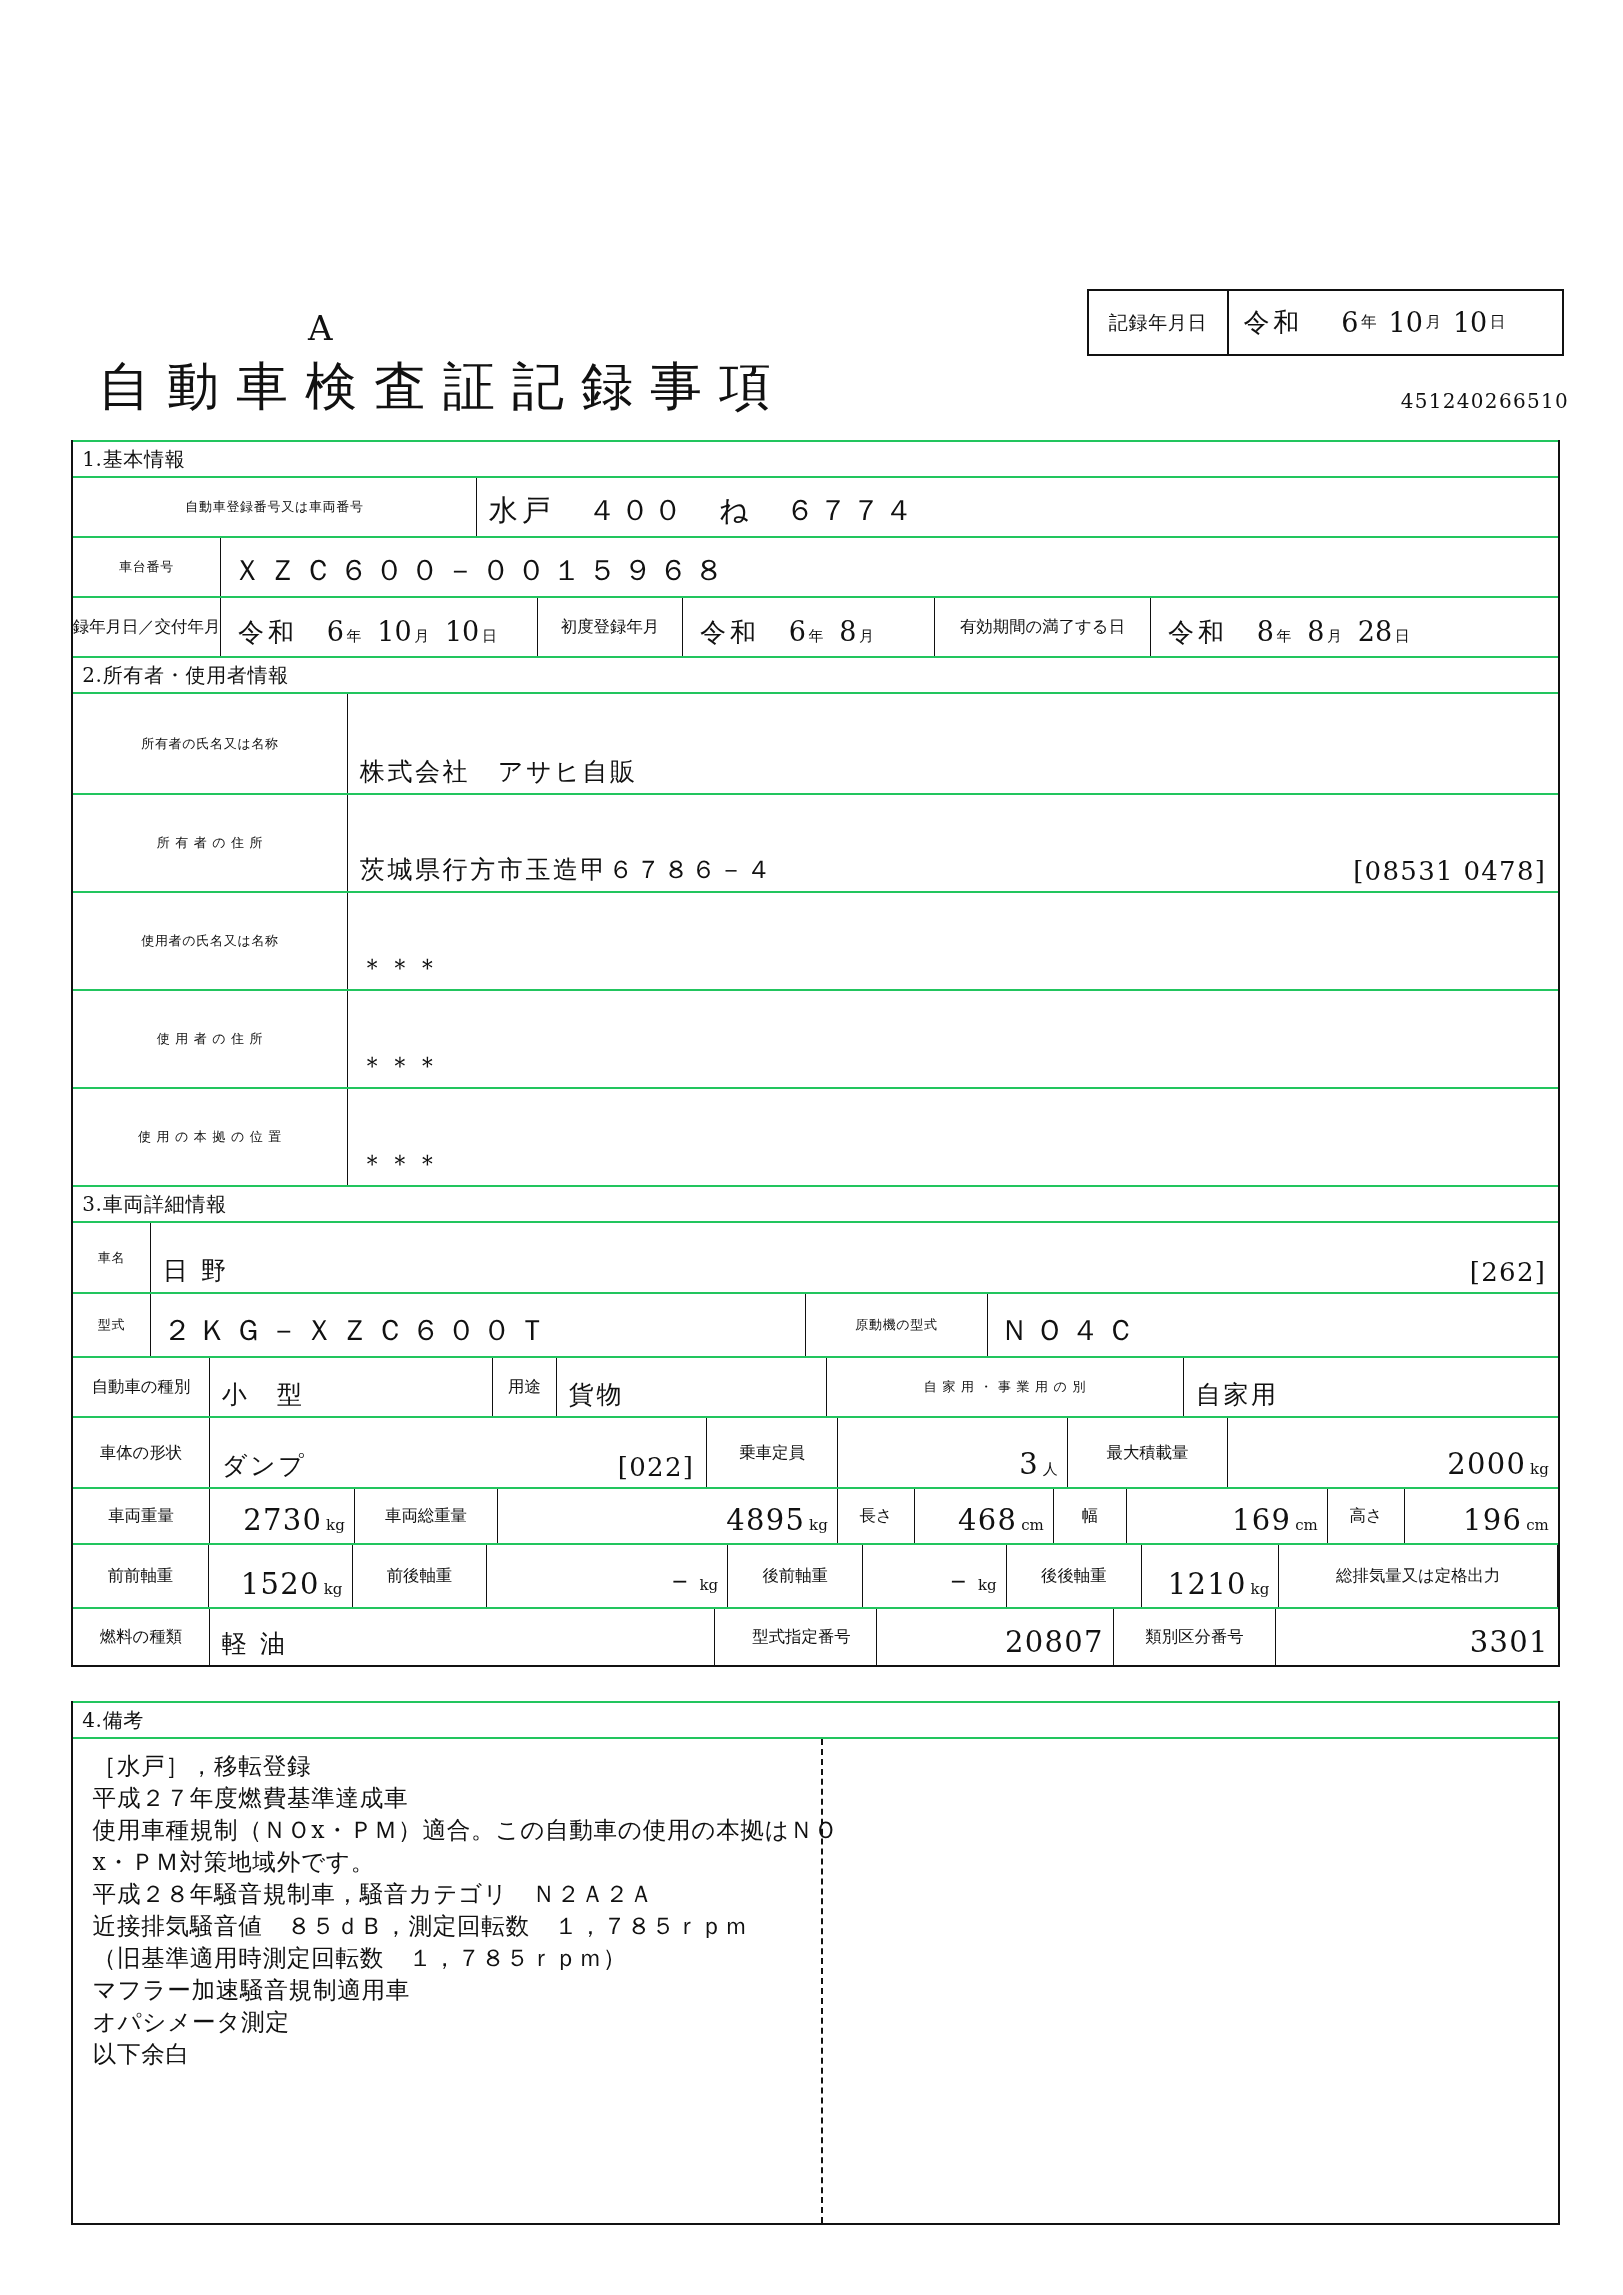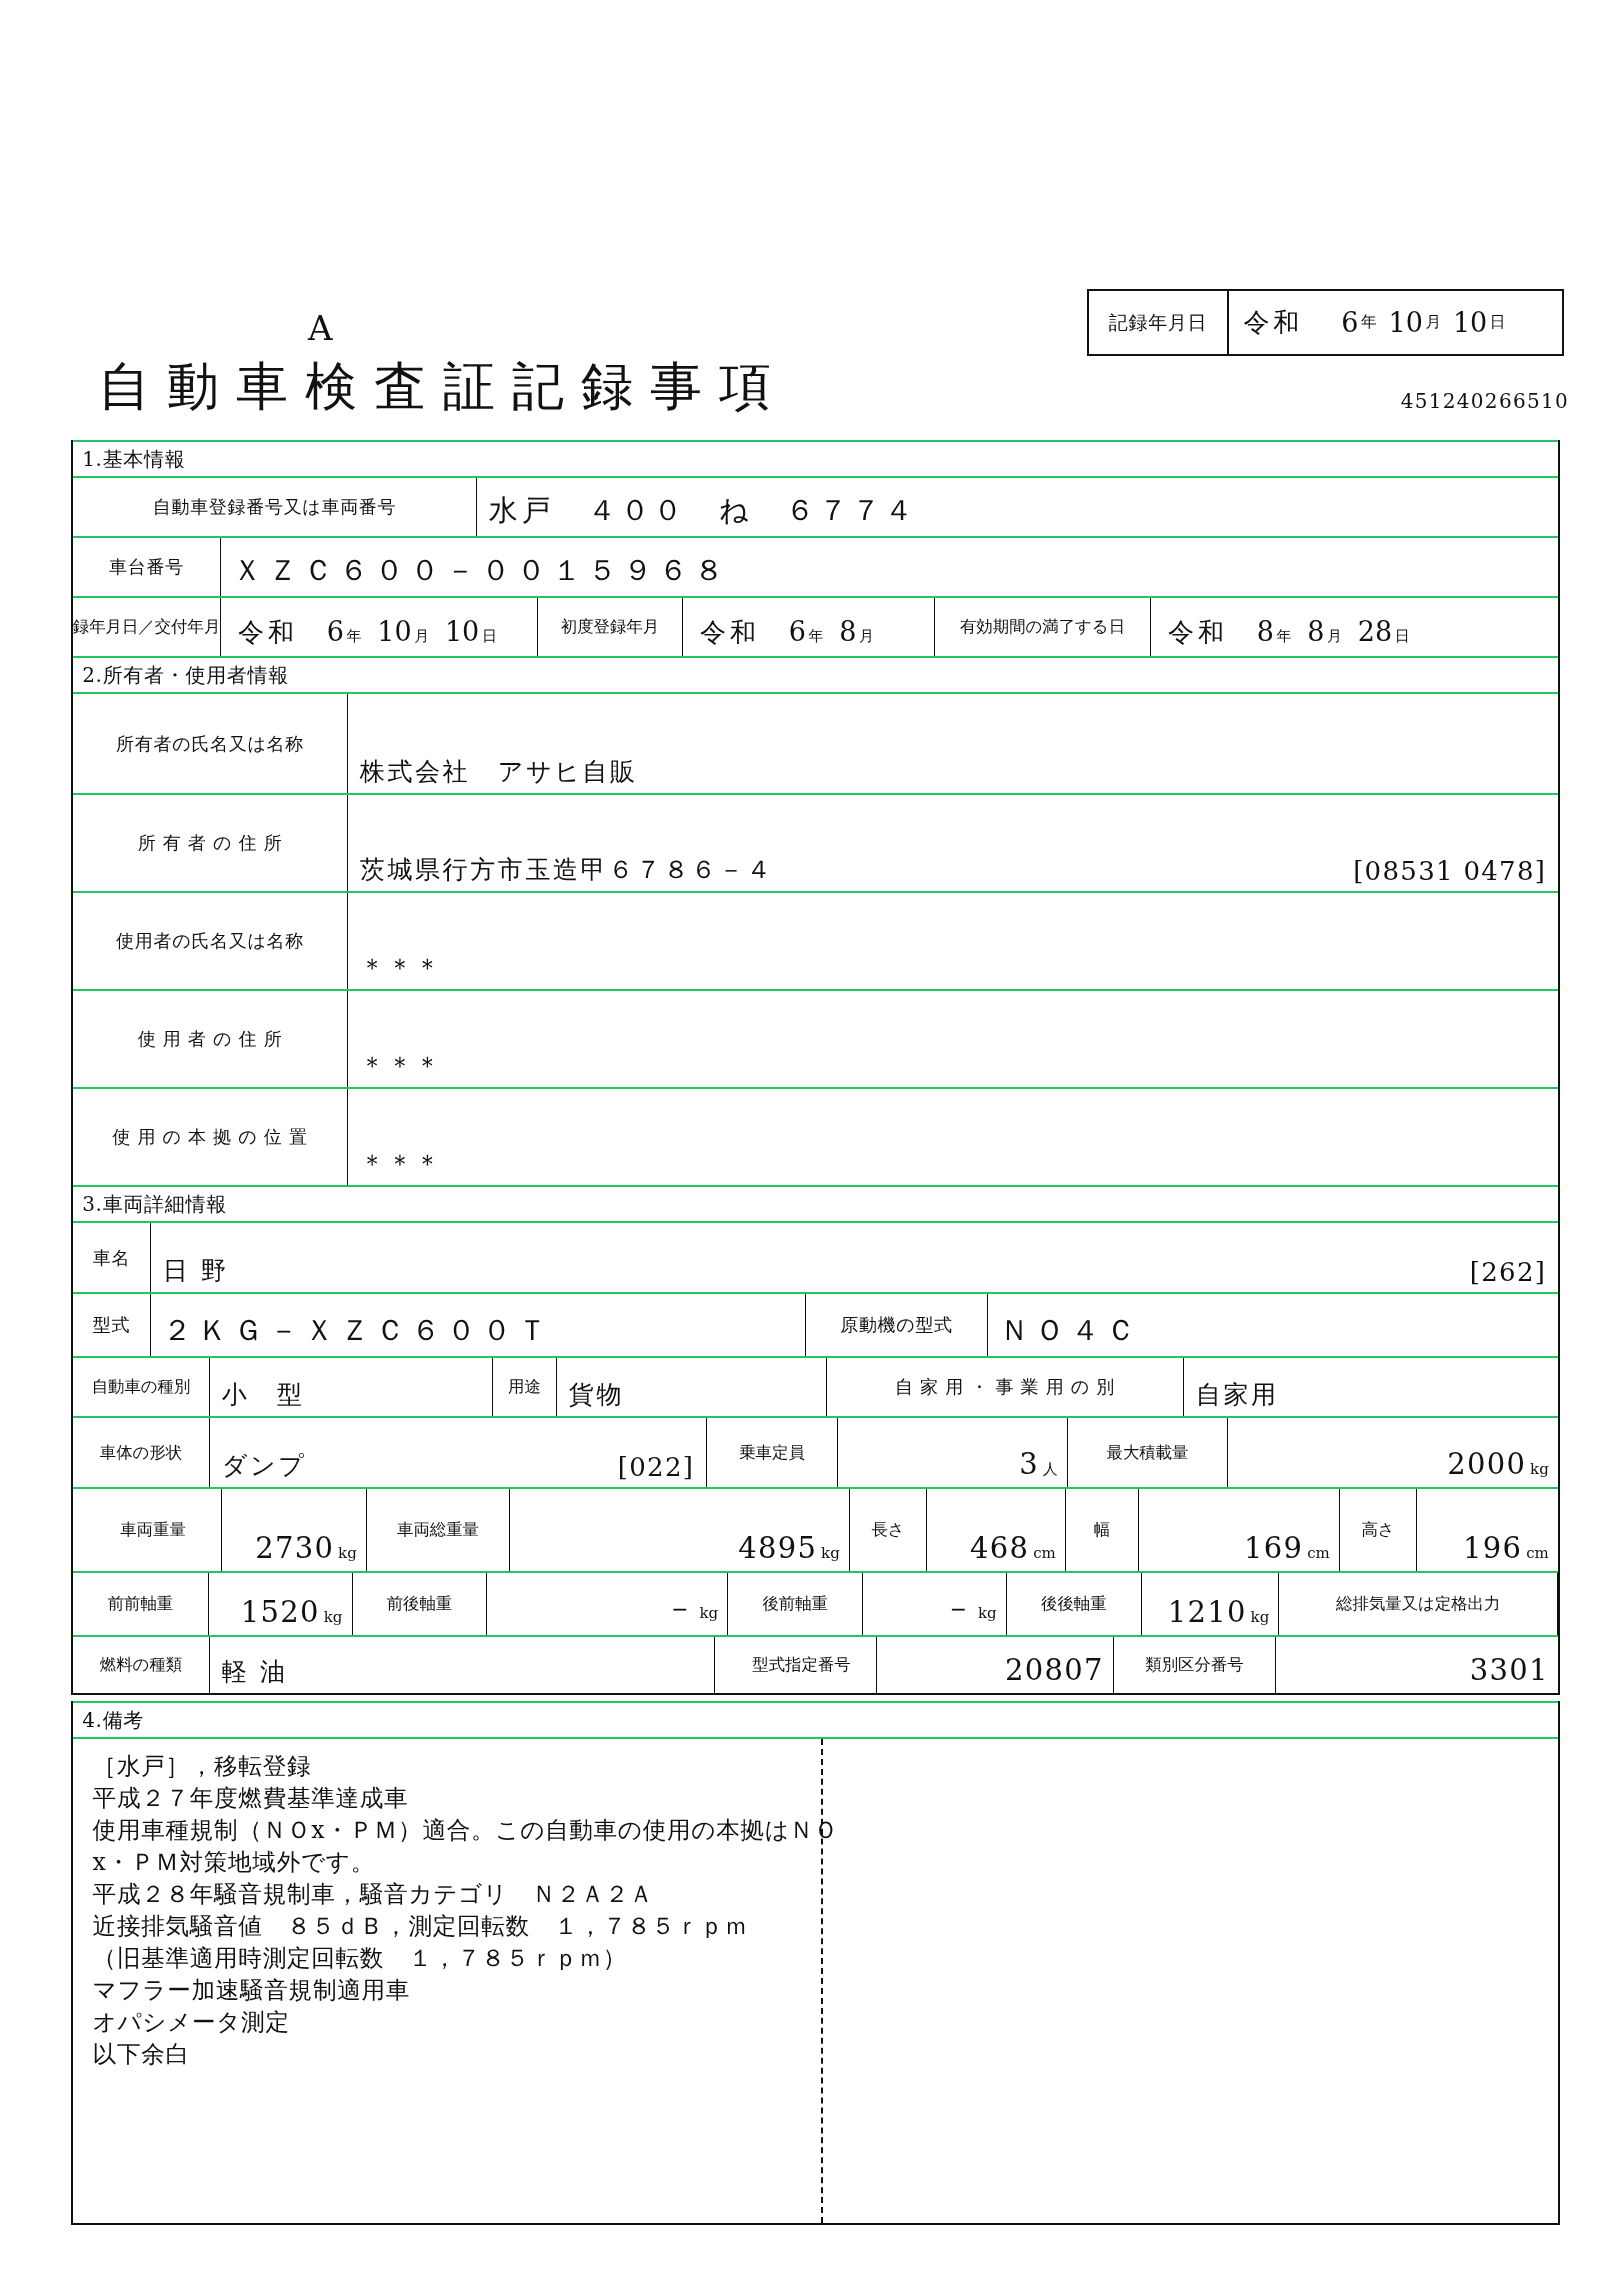--- a/index.html
+++ b/index.html
@@ -117,21 +117,21 @@
     height: 34px;
     display: flex;
     align-items: center;
     padding-left: 9.2px;
     font-size: 20px;
     letter-spacing: 0.7px;
   }
 
   
   .lbl {
-    font-size: 18px;
+    font-size: 13px;
     letter-spacing: 0.7px;
     white-space: nowrap;
     display: flex;
     align-items: center;
     justify-content: center;
     width: 100%;
     height: 100%;
   }
   .lbl.tiny { font-size: 16.4px; letter-spacing: 0px; }
 
@@ -413,21 +413,21 @@
         <div class="lbl tiny">最大積載量</div>
       </div>
       <div class="cell vline" style="flex:1;">
         <div class="numwrap">
           <span>2000</span>
             <span class="u">kg</span>
         </div>
       </div>
     </div>
 
-    <div class="row" style="height:84px;padding-left:12px;">
+    <div class="row" style="height:56px;">
       <div class="cell" style="width:136px;">
         <div class="lbl tiny">車両重量</div>
       </div>
       <div class="cell vline" style="width:145px;">
         <div class="numwrap">
           <span>2730</span>
             <span class="u">kg</span>
         </div>
       </div>
       <div class="cell vline" style="width:143px;">

